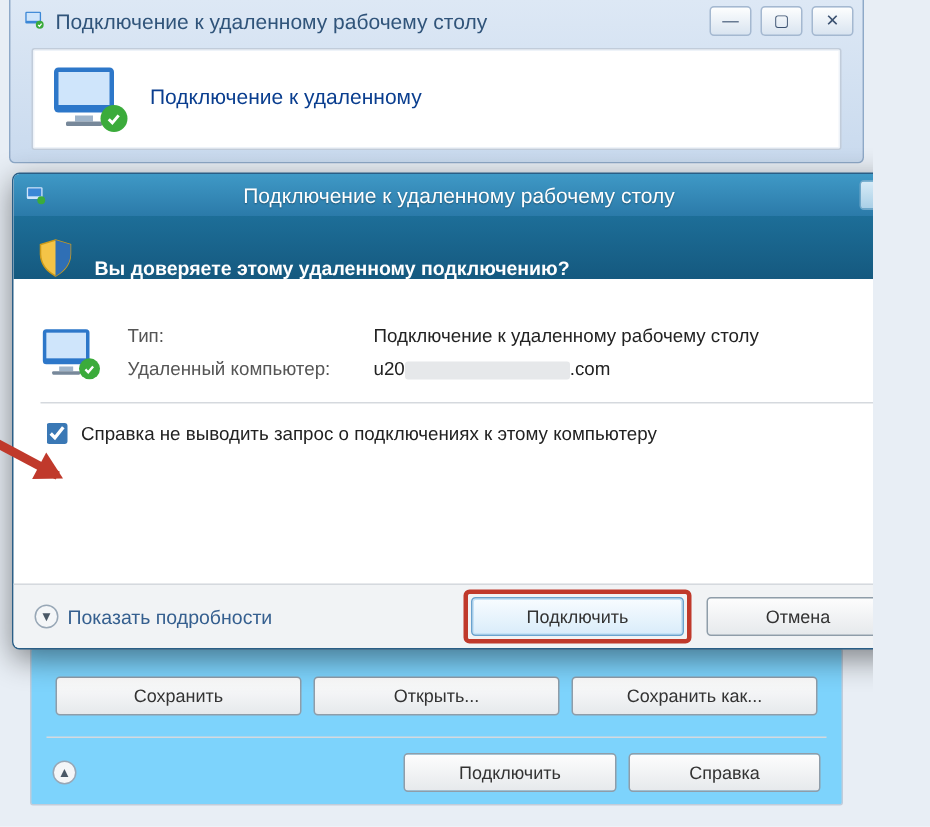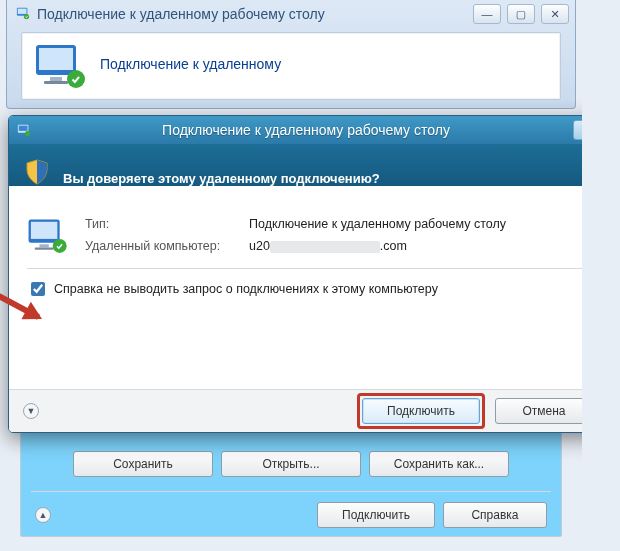--- a/index.html
+++ b/index.html
@@ -23,21 +23,21 @@
   .rdp-title1{color:#0a3e8f;font-size:14px;}
   .rdp-title2{color:#0a3e8f;font-size:20px;font-weight:700;}
 
   
   .bgbottom{position:absolute;left:6px;right:6px;top:432px;bottom:4px;}
   .bgpanel{position:absolute;left:14px;right:14px;top:0;bottom:10px;background:#7dd3fc;
     border:1px solid #c1ccda;border-radius:2px;}
   .btnrow{display:flex;gap:8px;justify-content:center;margin-top:18px;}
   .winbtn{min-width:118px;height:24px;border:1px solid #8f9da9;border-radius:3px;
     background:linear-gradient(#fdfdfd,#e6e9ec);font-size:12px;color:#333;
-    display:flex;align-items:center;justify-content:center;padding:0 10px;}
+    display:flex;align-items:center;justify-content:center;padding:0 22px;}
   .hr{height:1px;background:#d5d9de;margin:14px 10px 0;}
   .footerrow{display:flex;align-items:center;justify-content:space-between;padding:10px 14px 0;}
   .linklike{color:#355f8f;display:flex;align-items:center;gap:6px;font-size:13px;}
   .chev{width:14px;height:14px;border:1px solid #98a7b6;border-radius:50%;
     display:flex;align-items:center;justify-content:center;font-size:9px;color:#4a5866;background:#f4f6f8;}
 
   
   .dlg{position:absolute;left:8px;top:115px;width:598px;height:316px;
     background:#fff;border:1px solid #2a5e86;border-radius:5px;
     box-shadow:0 6px 20px rgba(0,0,0,.45);overflow:hidden;}
@@ -190,20 +190,21 @@
 
       <div class="cbrow">
         <input type="checkbox" checked="" style="">
         <span>Справка не выводить запрос о подключениях к этому компьютеру</span>
       </div>
     </div>
 
     <div class="dlg-footer">
       <div class="linklike">
         <span class="chev">▼</span>
+        <span>Показать подробности</span>
       </div>
       <span class="primary-hl">
         <div class="winbtn btn-primary" style="min-width:96px">Подключить</div>
       </span>
       <div class="winbtn" style="min-width:76px">Отмена</div>
     </div>
   </div>
 
   <div class="arrow" style="left:-18px;top:300px;">
     <div class="shaft"></div>

